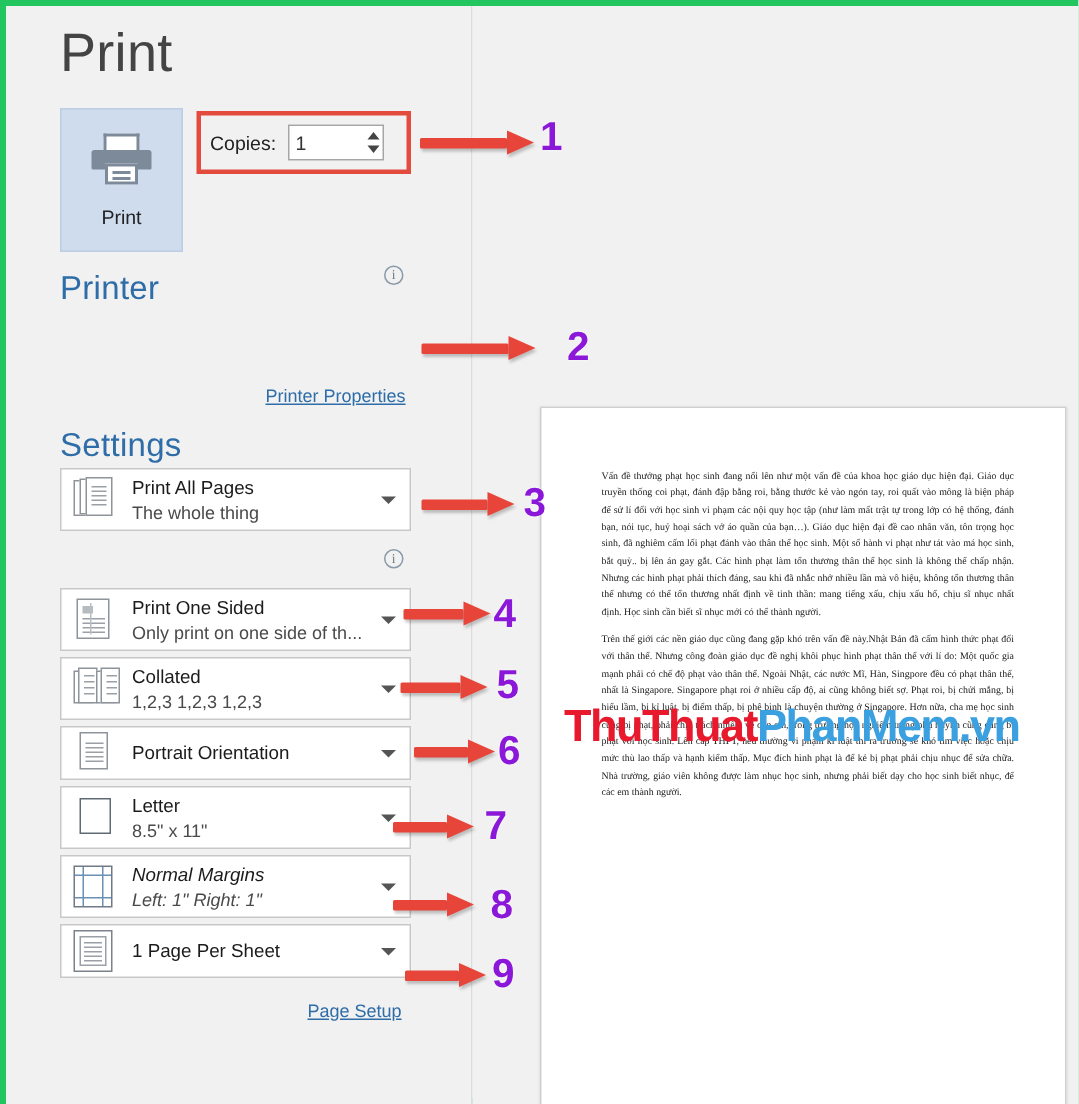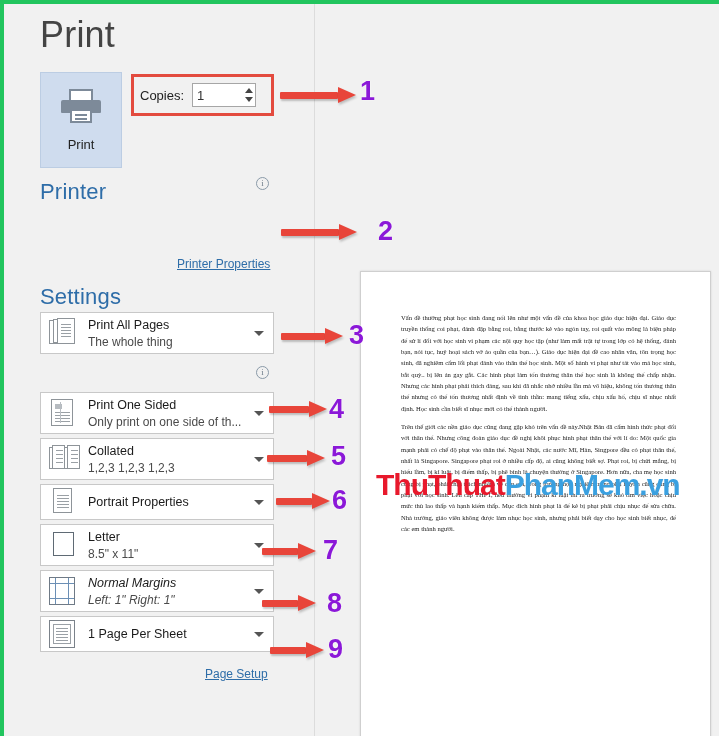--- a/index.html
+++ b/index.html
@@ -364,21 +364,21 @@
           <div class="sheet" style="left:4px;top:1px;width:19px;height:25px;">
             <div class="ln" style="top:6px;width:12px;"></div>
             <div class="ln" style="top:9px;width:12px;"></div>
             <div class="ln" style="top:12px;width:12px;"></div>
             <div class="ln" style="top:15px;width:12px;"></div>
             <div class="ln" style="top:18px;width:12px;"></div>
           </div>
         </div>
       </div>
       <div class="txt">
-        <div class="title">Portrait Properties</div>
+        <div class="title">Portrait Orientation</div>
       </div>
       <div class="caret"></div>
     </div>
 
     <div class="combo" id="set-paper">
       <div class="ico">
         <div class="doc-ico">
           <div class="sheet" style="left:4px;top:2px;width:21px;height:24px;border:1px solid #5f6a74;"></div>
         </div>
       </div>

